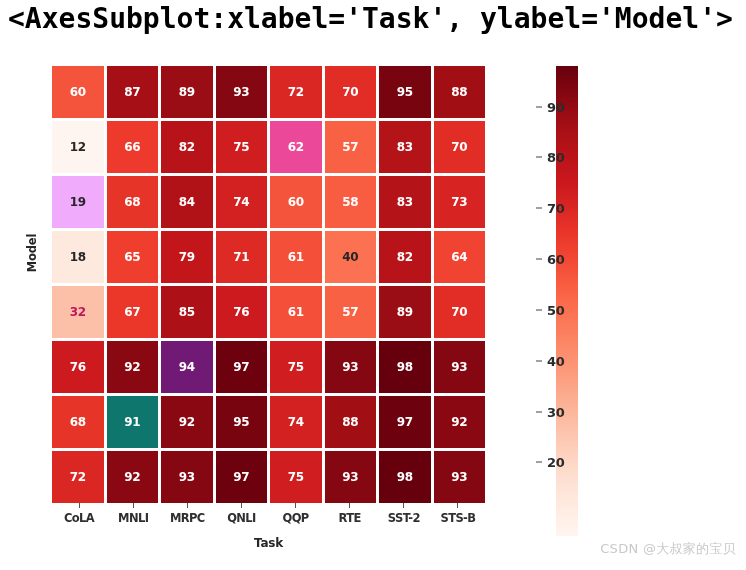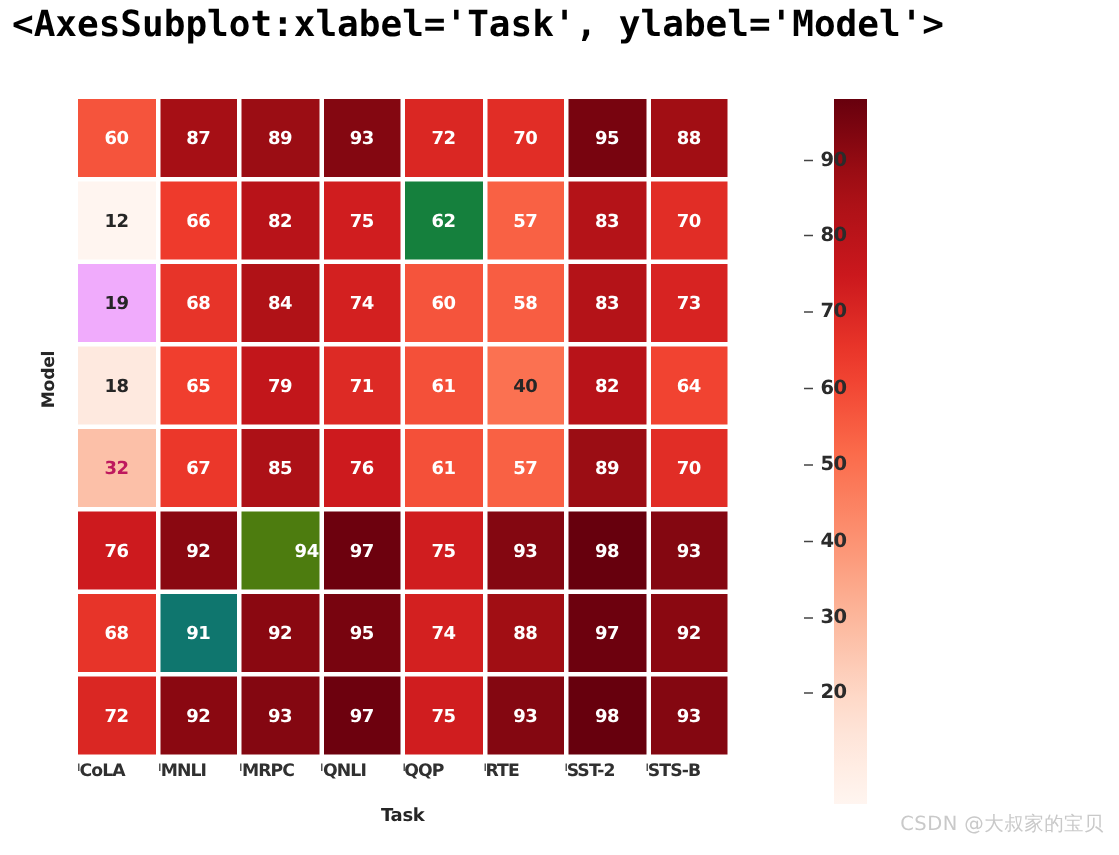--- a/index.html
+++ b/index.html
@@ -14,21 +14,21 @@
     overflow: hidden;
     font-family: "DejaVu Sans", sans-serif;
   }
 
   
   #repr-title {
     position: absolute;
     left: 8px;
     top: 2px;
     font-family: "DejaVu Sans Mono", monospace;
-    font-size: 24px;
+    font-size: 28px;
     font-weight: 700;
     letter-spacing: 0px;
     color: #000000;
     white-space: pre;
   }
 
   
   #figure {
     position: absolute;
     left: 0;
@@ -81,21 +81,21 @@
   #xticks {
     position: absolute;
     left: 52px;
     top: 469px;
     width: 433px;
     display: grid;
     grid-template-columns: repeat(8, 1fr);
   }
   .xtick {
     display: flex;
-    flex-direction: row;
+    flex-direction: column;
     align-items: center;
   }
   .xtick-mark {
     width: 1px;
     height: 5px;
     background: #555555;
   }
   .xtick-label {
     margin-top: 3px;
     font-size: 11.5px;
@@ -200,21 +200,21 @@
       </div>
       <div class="hm-cell" style="background: rgb(238, 58, 44); color: rgb(255, 255, 255);">
         <span>66</span>
       </div>
       <div class="hm-cell" style="background: rgb(184, 19, 25); color: rgb(255, 255, 255);">
         <span>82</span>
       </div>
       <div class="hm-cell" style="background: rgb(208, 29, 31); color: rgb(255, 255, 255);">
         <span>75</span>
       </div>
-      <div class="hm-cell" style="background: #15803d; color: rgb(255, 255, 255);">
+      <div class="hm-cell" style="background: #ec4899; color: rgb(255, 255, 255);">
         <span>62</span>
       </div>
       <div class="hm-cell" style="background: rgb(249, 97, 68); color: rgb(255, 255, 255);">
         <span>57</span>
       </div>
       <div class="hm-cell" style="background: rgb(180, 19, 24); color: rgb(255, 255, 255);">
         <span>83</span>
       </div>
       <div class="hm-cell" style="background: rgb(225, 45, 38); color: rgb(255, 255, 255);">
         <span>70</span>
@@ -290,21 +290,21 @@
       </div>
       <div class="hm-cell" style="background: rgb(225, 45, 38); color: rgb(255, 255, 255);">
         <span>70</span>
       </div>
       <div class="hm-cell" style="background: rgb(205, 26, 30); color: rgb(255, 255, 255);">
         <span>76</span>
       </div>
       <div class="hm-cell" style="background: rgb(138, 8, 17); color: rgb(255, 255, 255);">
         <span>92</span>
       </div>
-      <div class="hm-cell" style="background: #4d7c0f; color: rgb(255, 255, 255); justify-content: flex-end;">
+      <div class="hm-cell" style="background: #701a75; color: rgb(255, 255, 255);">
         <span>94</span>
       </div>
       <div class="hm-cell" style="background: rgb(109, 1, 14); color: rgb(255, 255, 255);">
         <span>97</span>
       </div>
       <div class="hm-cell" style="background: rgb(208, 29, 31); color: rgb(255, 255, 255);">
         <span>75</span>
       </div>
       <div class="hm-cell" style="background: rgb(132, 7, 17); color: rgb(255, 255, 255);">
         <span>93</span>

